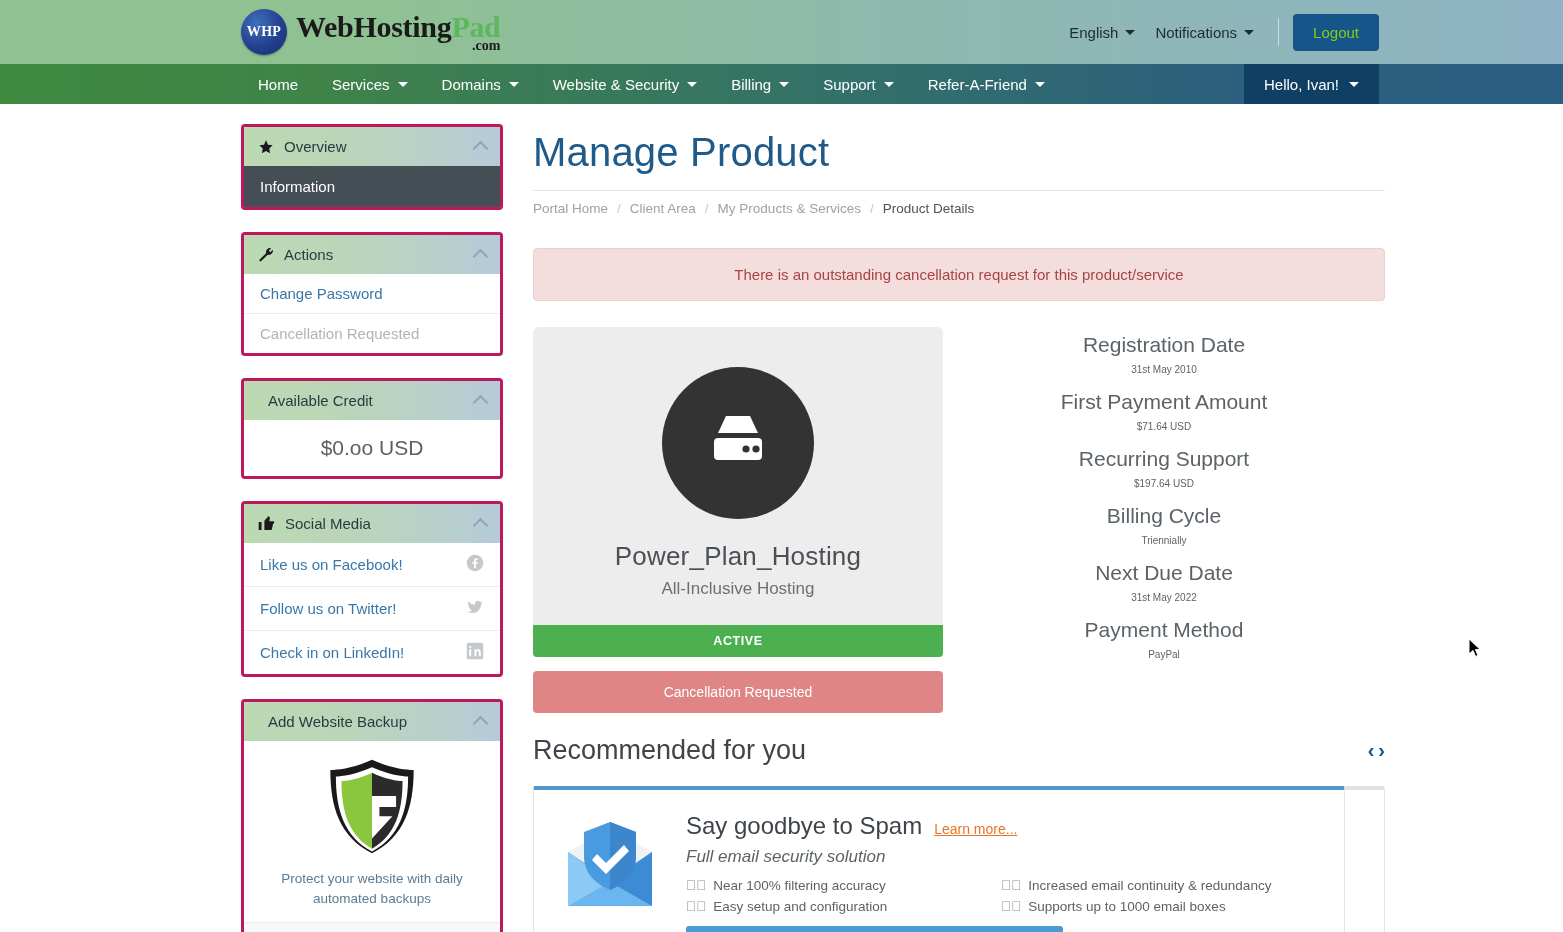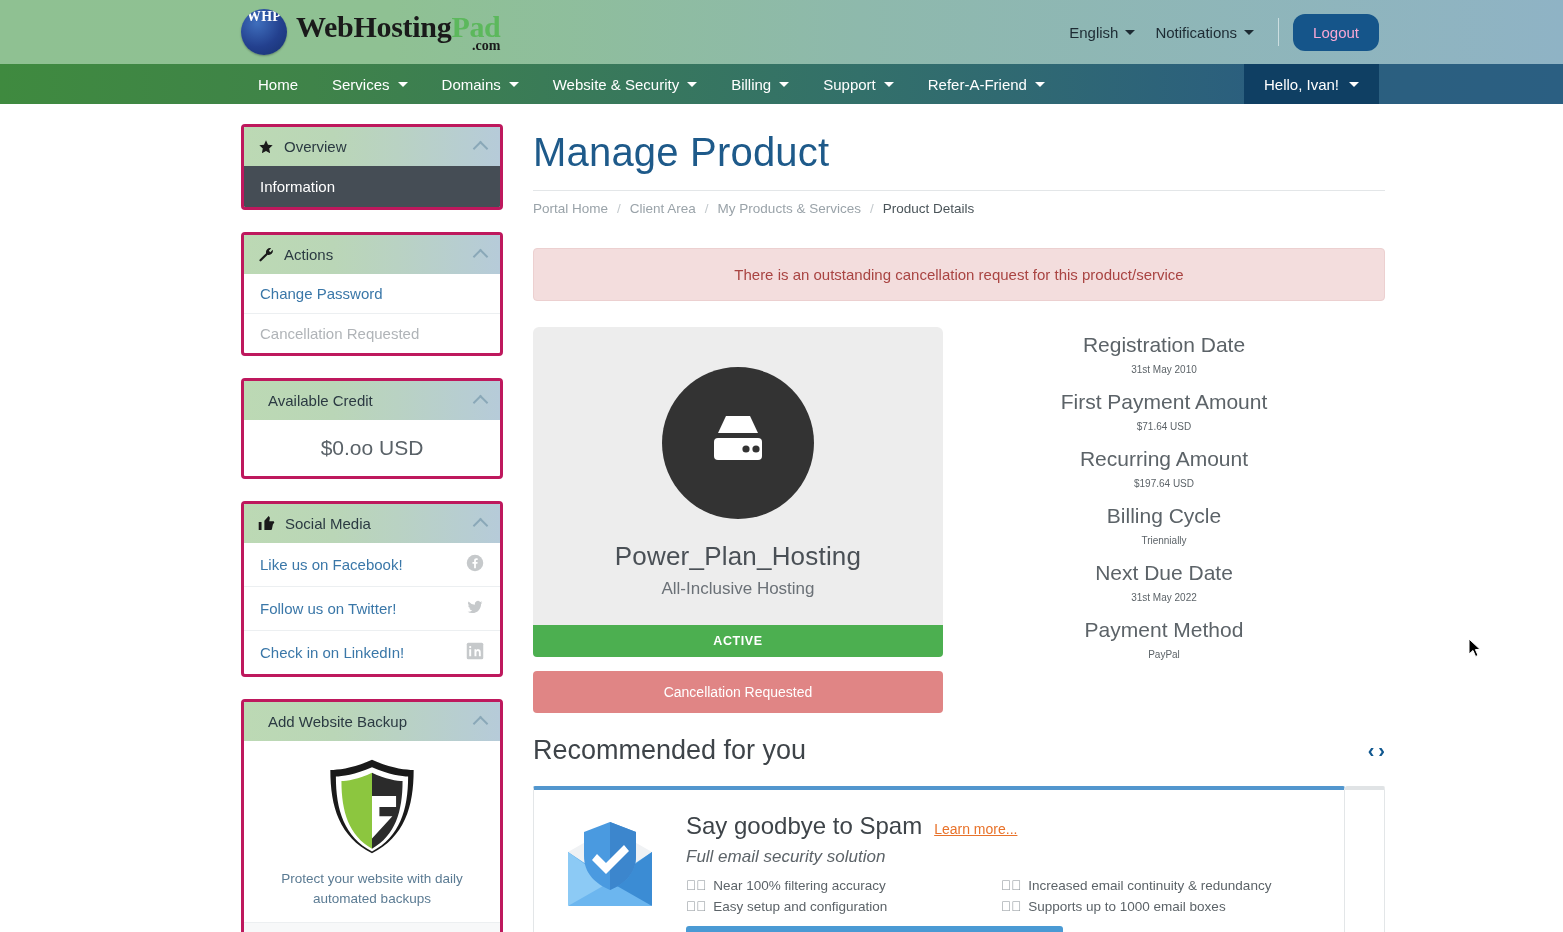--- a/index.html
+++ b/index.html
@@ -15,21 +15,21 @@
   
   .topbar{
     height:64px; width:100%;
     background:linear-gradient(90deg,#8fc192 0%,#8fc193 25%,#8eb9ac 55%,#8fb3c5 100%);
     display:flex; align-items:center; position:relative;
   }
   .logo-wrap{ display:flex; align-items:center; margin-left:241px; }
   .logo-badge{
     width:46px;height:46px;border-radius:50%;
     background:radial-gradient(circle at 35% 30%,#3f6fbd 0%,#23408e 55%,#16306e 100%);
-    position:relative;display:flex;align-items:flex-start;justify-content:center;
+    position:relative;display:flex;align-items:center;justify-content:center;
     box-shadow:0 1px 2px rgba(0,0,0,.3);overflow:hidden;flex:0 0 auto;
   }
   .logo-badge .swoosh{
     position:absolute;left:-10px;top:-4px;width:56px;height:56px;
     border:4px solid #5cb85c;border-radius:50%;
     clip-path:polygon(0 35%,55% 100%,0 100%);
   }
   .logo-badge .whp{
     position:relative;z-index:2;color:#fff;font-family:"Liberation Serif",serif;
     font-weight:bold;font-size:14px;letter-spacing:.3px;
@@ -40,21 +40,21 @@
   .logo-text .l2{ font-size:14px;font-weight:bold;color:#1a1a1a;text-align:right;margin-top:-3px;}
 
   .top-right{ margin-left:auto; display:flex; align-items:center; margin-right:184px; }
   .top-link{
     color:#1d2b33; font-size:15px; padding:6px 10px; cursor:pointer;
     display:flex;align-items:center;gap:7px; white-space:nowrap;
   }
   .caret{ width:0;height:0;border-left:5px solid transparent;border-right:5px solid transparent;border-top:5px solid #1d2b33;display:inline-block;}
   .top-sep{ width:1px;height:28px;background:rgba(255,255,255,.55); margin:0 14px;}
   .logout-btn{
-    background:#15558a;color:#f9a8d4;border:none;border-radius:12px;
+    background:#15558a;color:#84cc16;border:none;border-radius:4px;
     font-size:15px;padding:10px 20px;cursor:pointer;font-family:inherit;
   }
 
   
   .navbar{
     height:40px;width:100%;
     background:linear-gradient(90deg,#3f8a3f 0%,#3f8349 20%,#33706a 55%,#2b5f7e 80%,#2b5f82 100%);
     display:flex;align-items:stretch;position:relative;
   }
   .nav-items{ display:flex; align-items:stretch; margin-left:241px; }
@@ -377,21 +377,21 @@
         </div>
         <div class="status-bar">ACTIVE</div>
         <button class="cancel-btn">Cancellation Requested</button>
       </div>
 
       <div class="detail-col">
         <div class="d-label">Registration Date</div>
         <div class="d-value">31st May 2010</div>
         <div class="d-label">First Payment Amount</div>
         <div class="d-value">$71.64 USD</div>
-        <div class="d-label">Recurring Amount</div>
+        <div class="d-label">Recurring Support</div>
         <div class="d-value">$197.64 USD</div>
         <div class="d-label">Billing Cycle</div>
         <div class="d-value">Triennially</div>
         <div class="d-label">Next Due Date</div>
         <div class="d-value">31st May 2022</div>
         <div class="d-label">Payment Method</div>
         <div class="d-value">PayPal</div>
       </div>
     </div>
 

